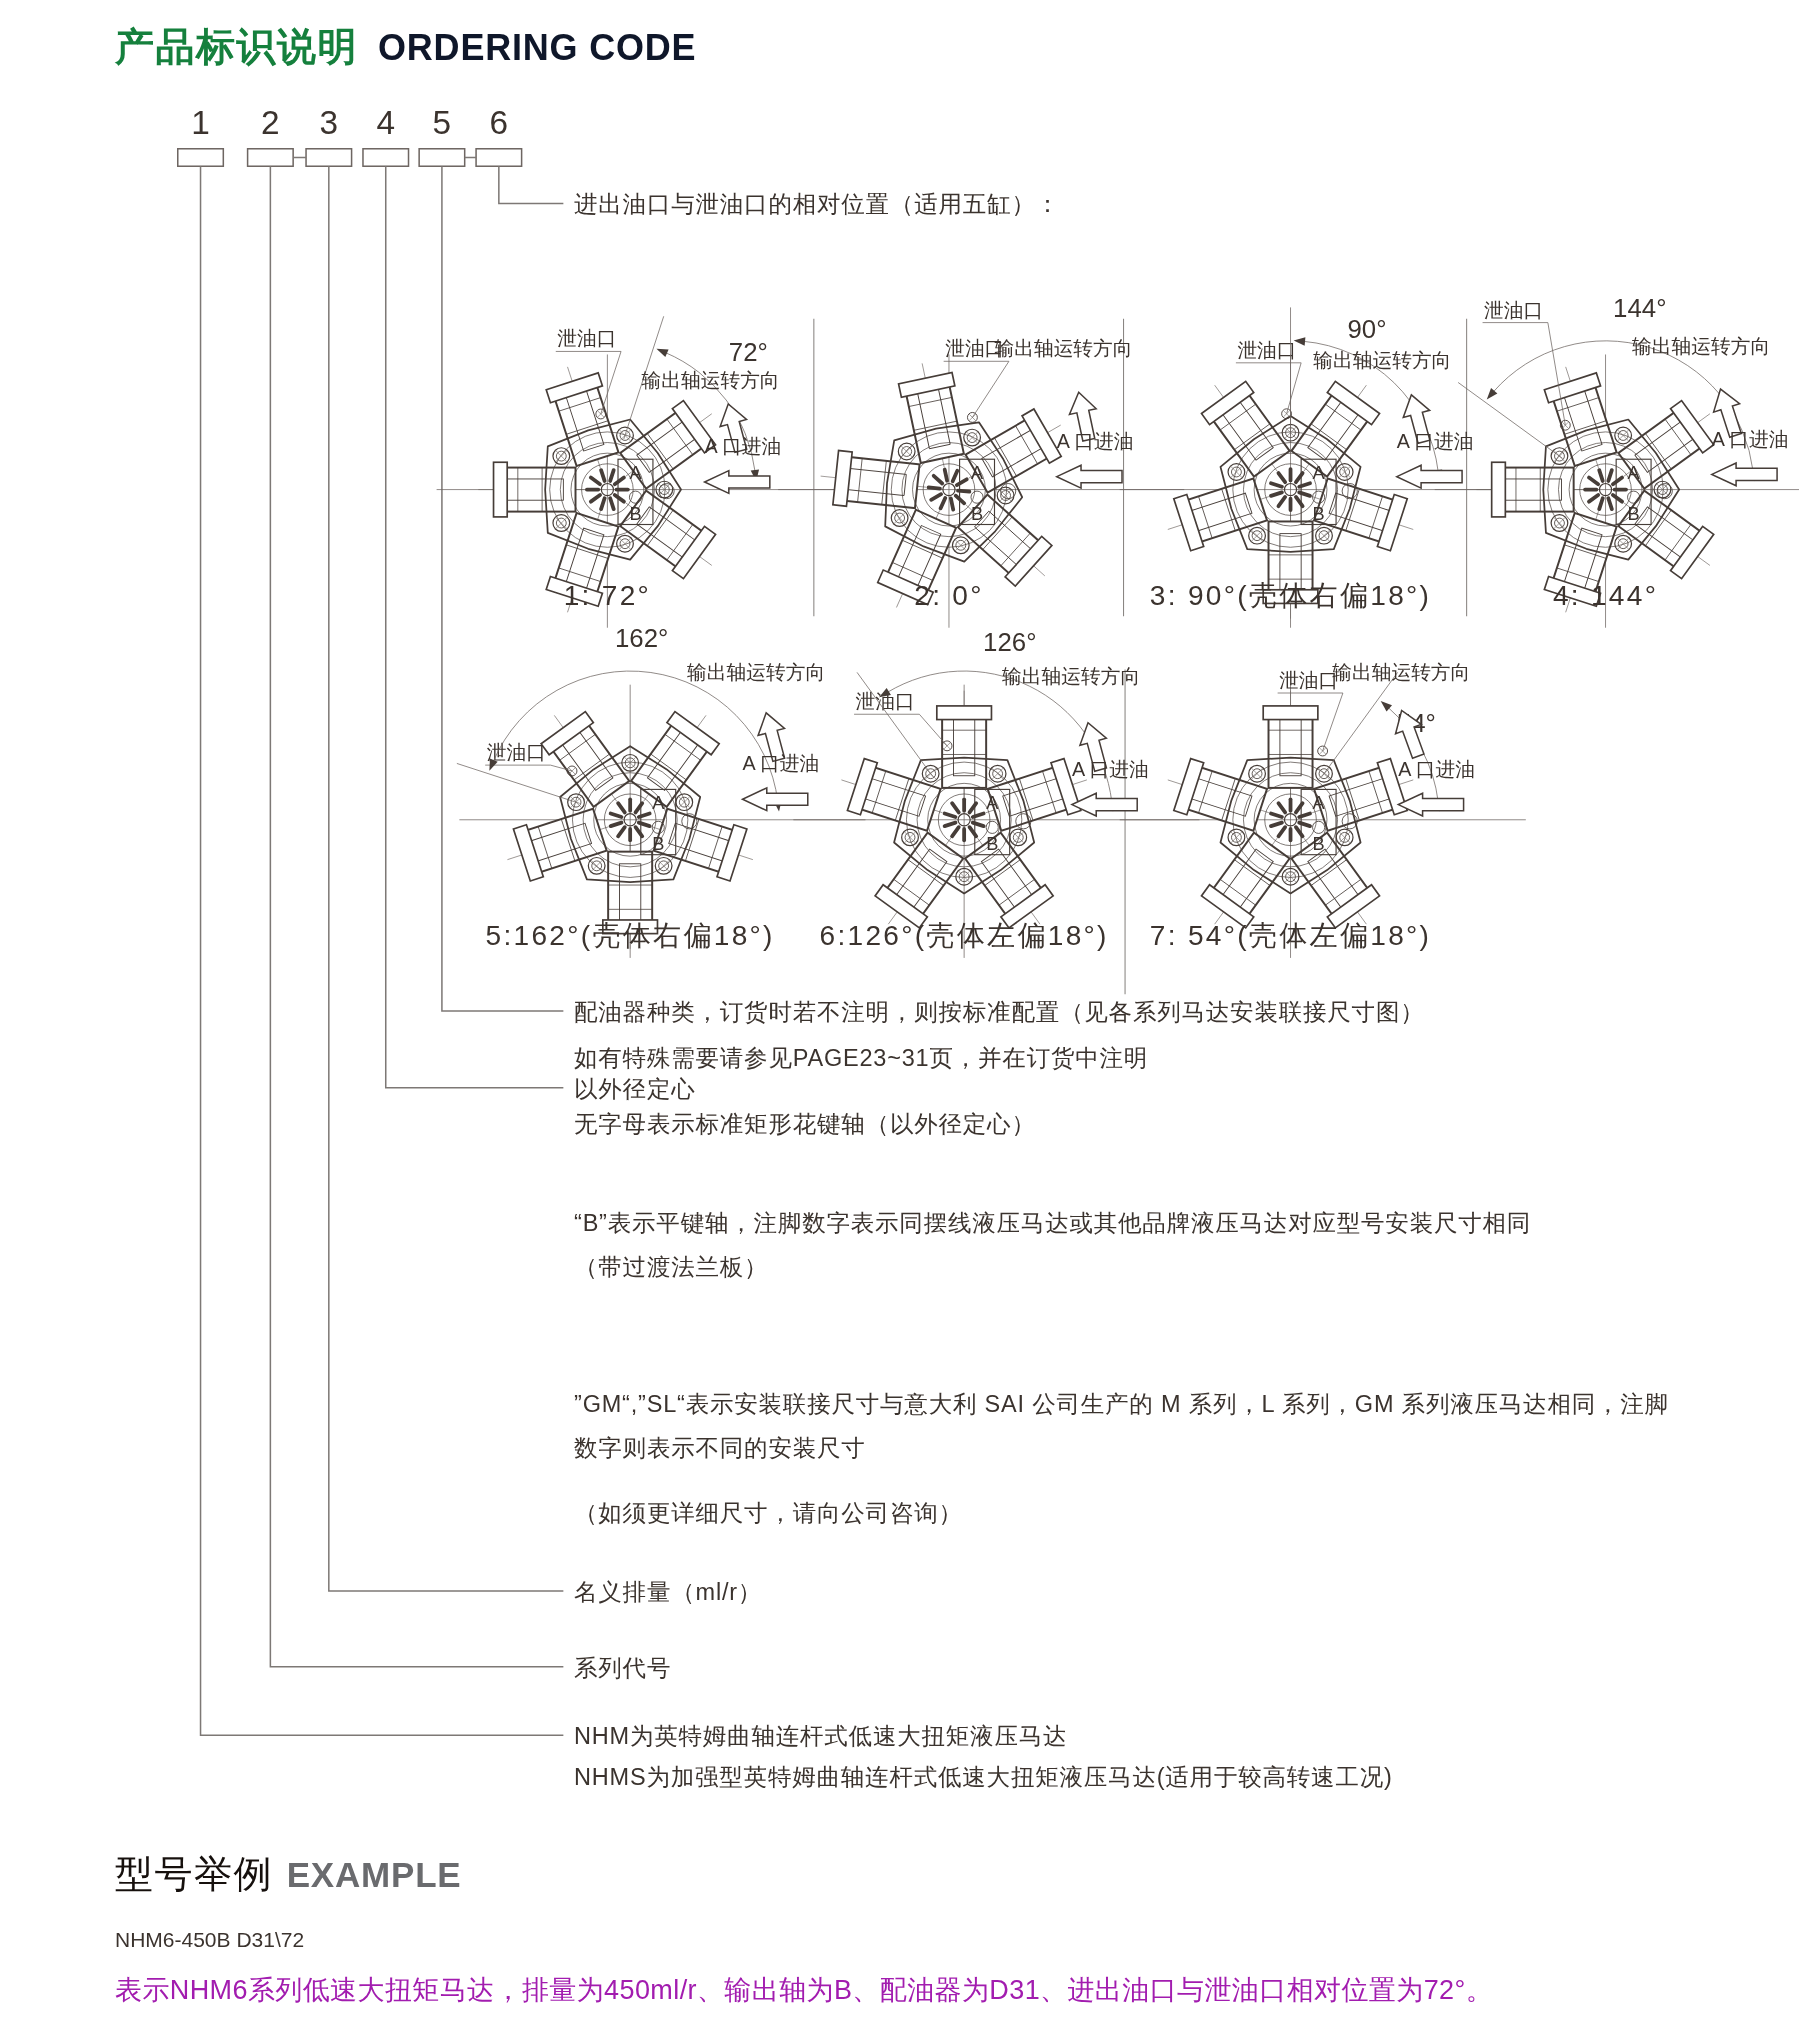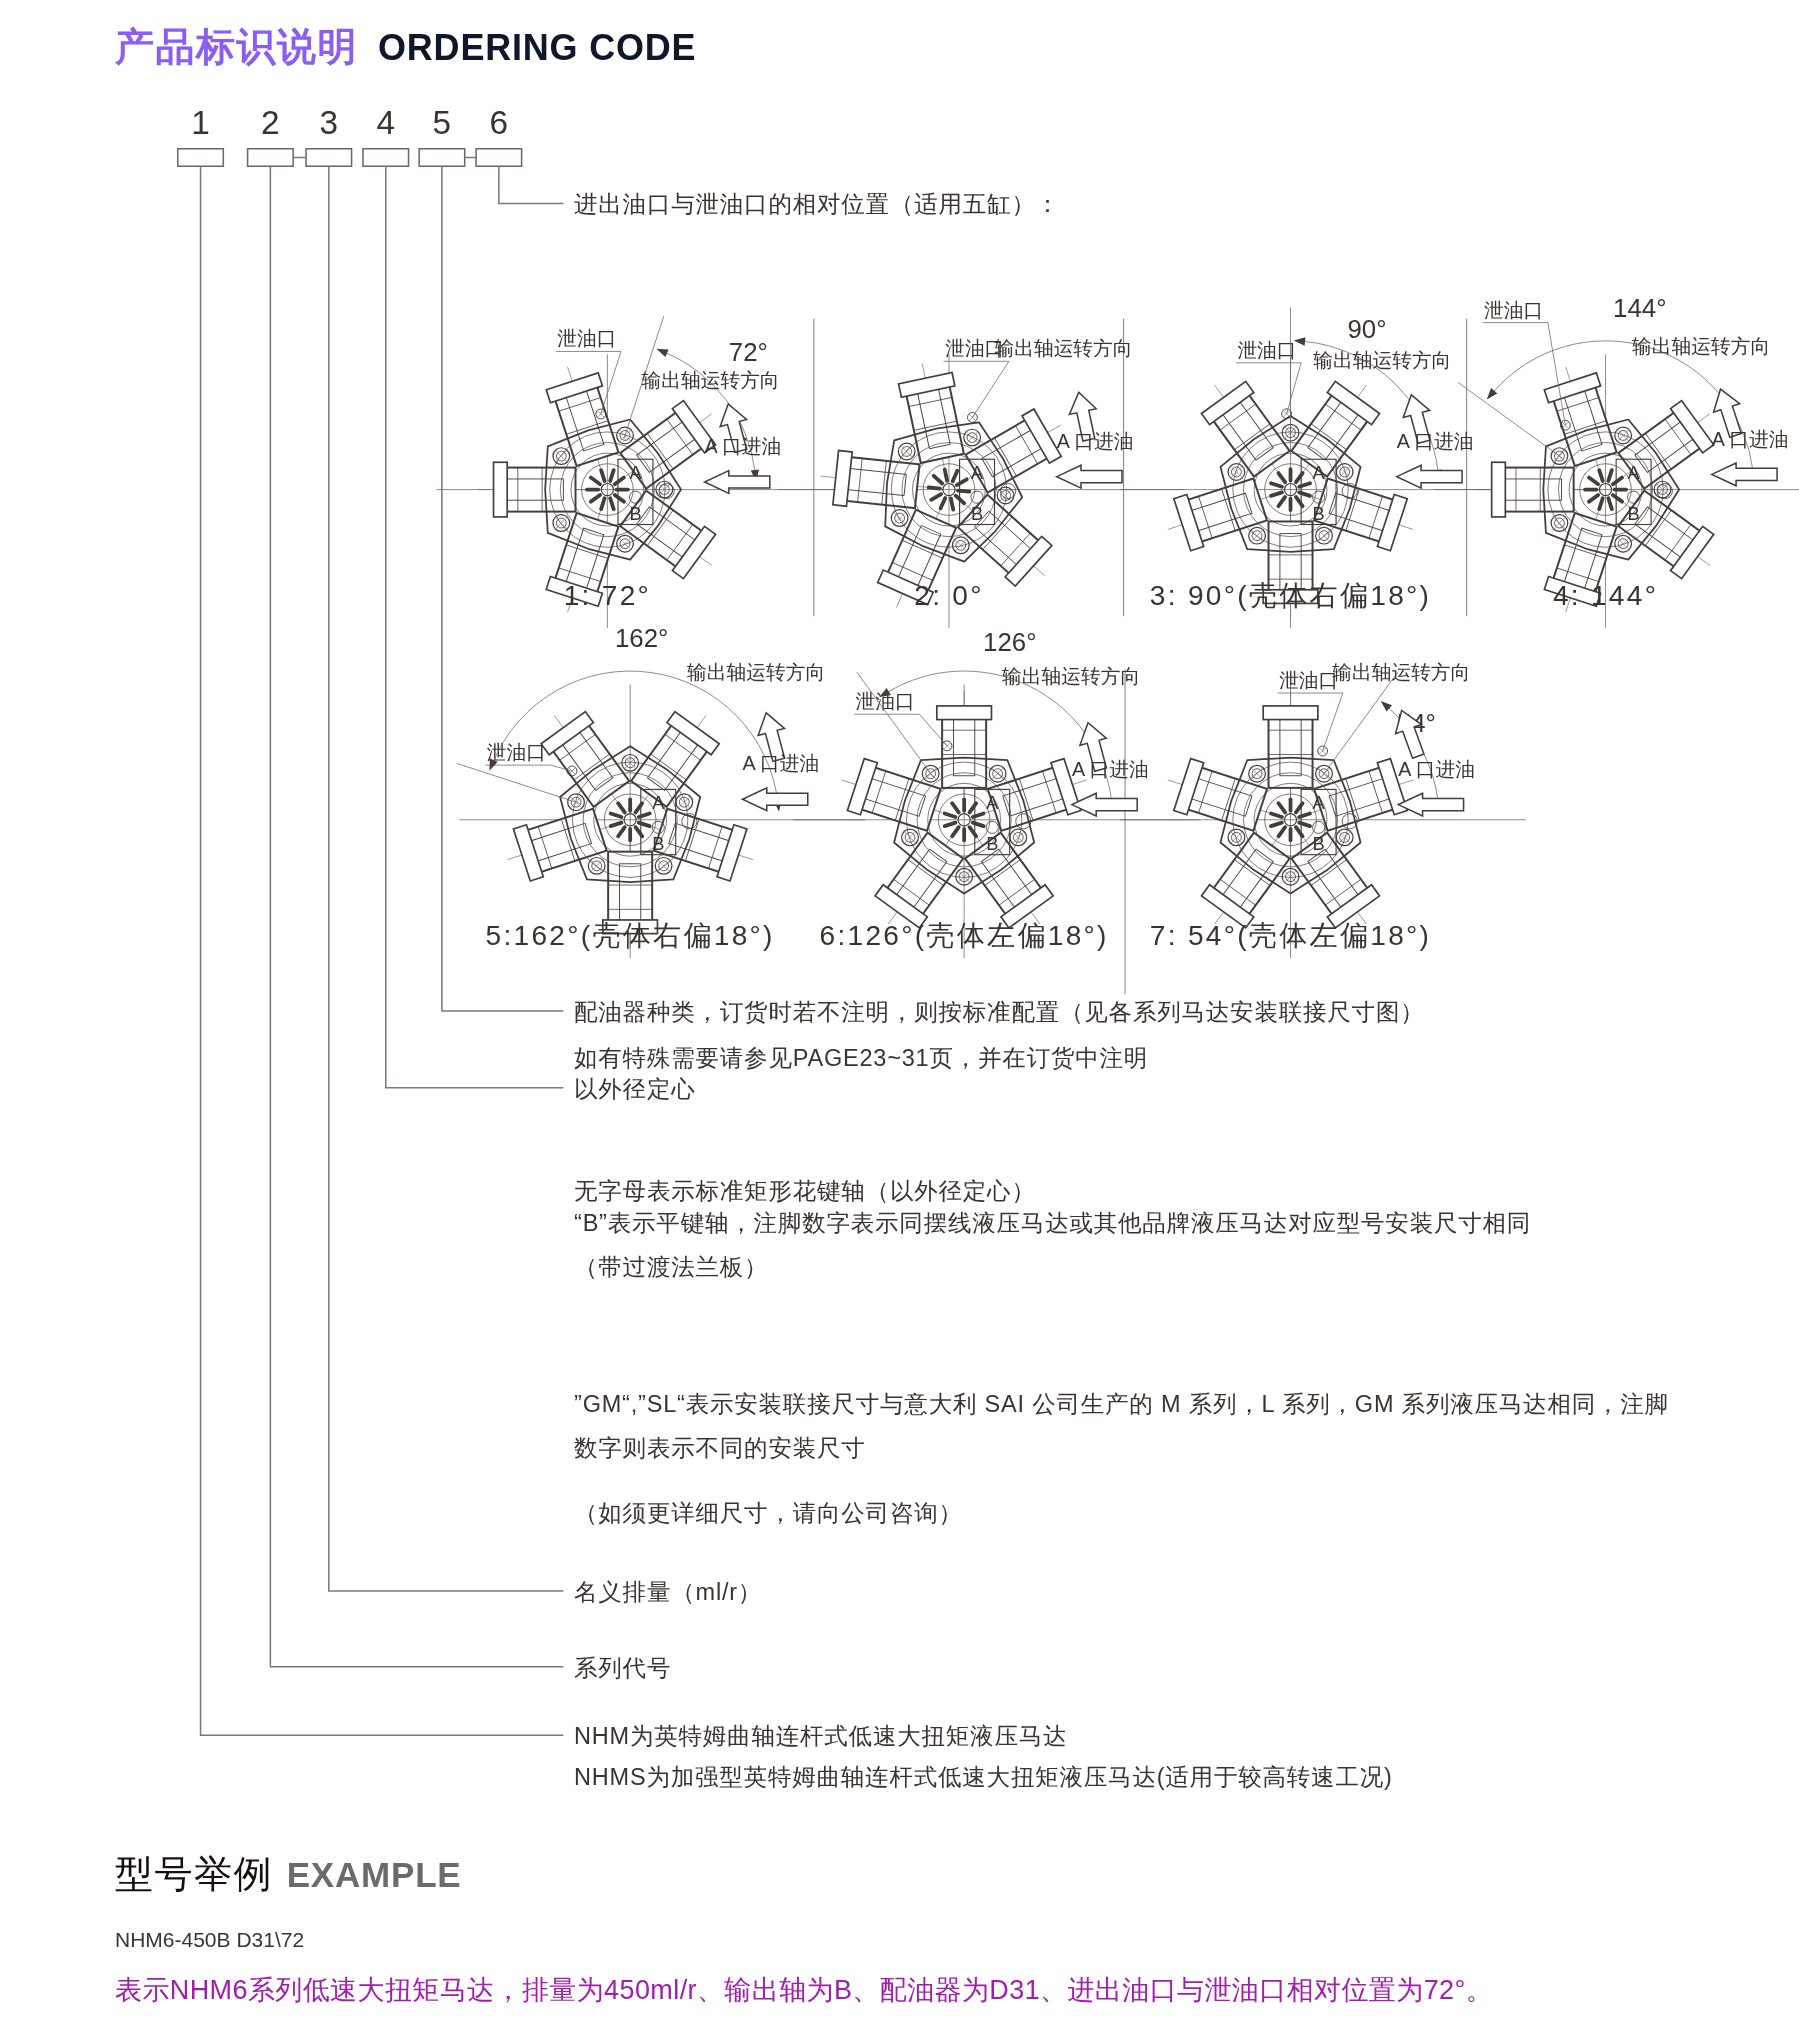--- a/index.html
+++ b/index.html
@@ -1,19 +1,19 @@
 <!DOCTYPE html>
 <html style="font-size:12px"><head>
 <meta charset="utf-8">
 <style>
   html,body{margin:0;padding:0;background:#ffffff;}
   #page{position:relative;width:1800px;height:2035px;background:#ffffff;overflow:hidden;
         font-family:"Liberation Sans","DejaVu Sans",sans-serif;color:#3b332e;}
   .hdr{position:absolute;left:115px;top:20px;white-space:nowrap;}
-  .hdr .zh{font-size:39px;font-weight:bold;color:#8b5cf6;letter-spacing:1.5px;}
+  .hdr .zh{font-size:39px;font-weight:bold;color:#15803d;letter-spacing:1.5px;}
   .hdr .en{font-size:36px;font-weight:bold;color:#0f172a;margin-left:20px;letter-spacing:0.8px;}
   .callout{position:absolute;left:574px;font-size:23.5px;color:#3b332e;white-space:nowrap;letter-spacing:0.8px;}
   .ex-hdr{position:absolute;left:115px;top:1849px;white-space:nowrap;}
   .ex-hdr .zh{font-size:38px;font-weight:normal;color:#16100d;letter-spacing:1.5px;}
   .ex-hdr .en{font-size:35px;font-weight:bold;color:#6a6b6e;margin-left:13.7px;letter-spacing:0.8px;}
   .ex-model{position:absolute;left:115px;top:1928px;font-size:21px;color:#3b332e;white-space:nowrap;}
   .ex-desc{position:absolute;left:115px;top:1972px;font-size:27px;color:#a21caf;white-space:nowrap;letter-spacing:0.4px;}
   svg text{font-family:"Liberation Sans","DejaVu Sans",sans-serif;}
 </style>
 </head>
@@ -783,21 +783,21 @@
           <path d="M 10 -8 L 64 -8 L 64 8 L 10 8 L 10 15 L -22 0 L 10 -15 Z" fill="#ffffff" stroke="#463d38" stroke-width="2"></path>
         </g>
         <text x="0.0" y="165.0" font-size="37" fill="#3b332e" text-anchor="middle" letter-spacing="3">7:  54°(壳体左偏18°)</text>
       </g>
     </svg>
 
   <div class="callout" style="top:188px">进出油口与泄油口的相对位置（适用五缸）：</div>
   <div class="callout" style="top:996px">配油器种类，订货时若不注明，则按标准配置（见各系列马达安装联接尺寸图）</div>
   <div class="callout" style="top:1042px">如有特殊需要请参见PAGE23~31页，并在订货中注明</div>
   <div class="callout" style="top:1073px">以外径定心</div>
-  <div class="callout" style="top:1175px">无字母表示标准矩形花键轴（以外径定心）</div>
+  <div class="callout" style="top:1108px">无字母表示标准矩形花键轴（以外径定心）</div>
   <div class="callout" style="top:1207px">“B”表示平键轴，注脚数字表示同摆线液压马达或其他品牌液压马达对应型号安装尺寸相同</div>
   <div class="callout" style="top:1251px">（带过渡法兰板）</div>
   <div class="callout" style="top:1388px">”GM“,”SL“表示安装联接尺寸与意大利 SAI 公司生产的 M 系列，L 系列，GM 系列液压马达相同，注脚</div>
   <div class="callout" style="top:1432px">数字则表示不同的安装尺寸</div>
   <div class="callout" style="top:1497px">（如须更详细尺寸，请向公司咨询）</div>
   <div class="callout" style="top:1576px">名义排量（ml/r）</div>
   <div class="callout" style="top:1652px">系列代号</div>
   <div class="callout" style="top:1720px">NHM为英特姆曲轴连杆式低速大扭矩液压马达</div>
   <div class="callout" style="top:1761px">NHMS为加强型英特姆曲轴连杆式低速大扭矩液压马达(适用于较高转速工况)</div>
 

